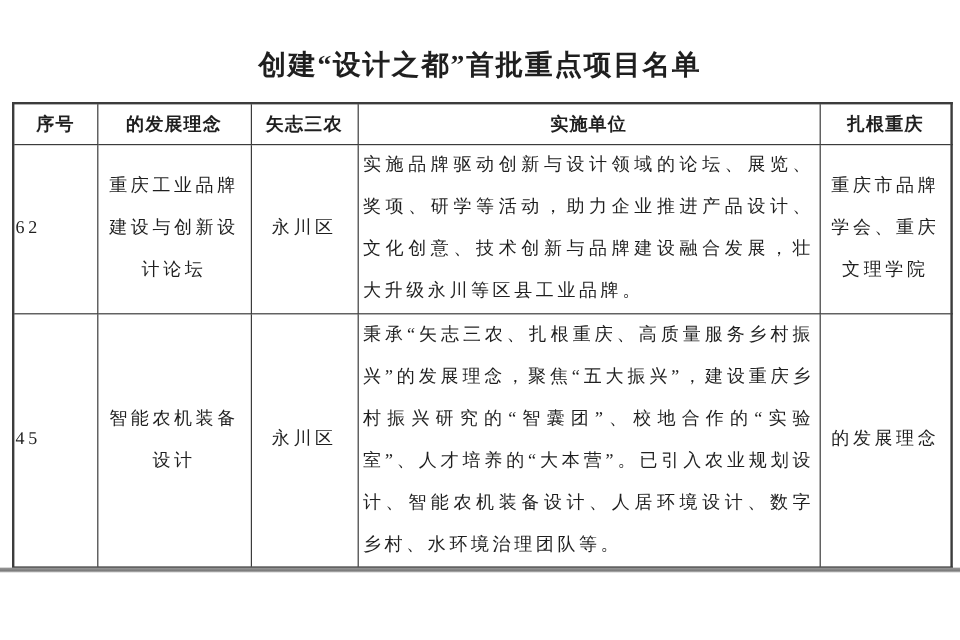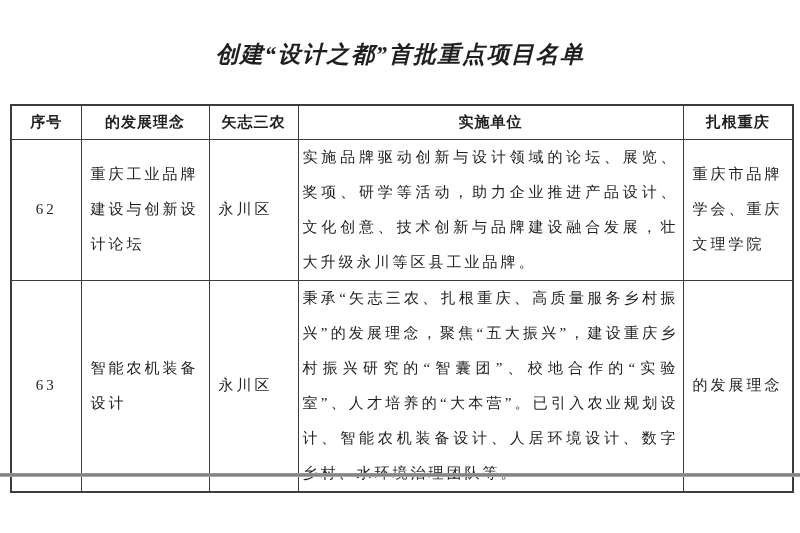--- a/index.html
+++ b/index.html
@@ -25,25 +25,24 @@
     top: 40px;
     left: 0;
     width: 800px;
     margin: 0;
     text-align: center;
     font-size: 23px;
     line-height: 30px;
     font-weight: bold;
     letter-spacing: 1.5px;
     font-family: "Liberation Serif", "DejaVu Serif", serif;
-    font-style: italic;
   }
   table.projects {
     position: absolute;
-    top: 104px;
+    top: 85px;
     left: 10px;
     width: 782px;
     border-collapse: collapse;
     table-layout: fixed;
     border: 2px solid var(--border);
   }
   .projects th, .projects td {
     border: 1px solid var(--border);
     overflow: hidden;
   }
@@ -59,25 +58,25 @@
   }
   .projects tbody td {
     font-size: 15px;
     line-height: 35px;
     letter-spacing: 3px;
     vertical-align: middle;
   }
   .projects tbody tr.row-62 td { height: 141px; }
   .projects tbody tr.row-63 td { height: 206px; }
   .c-no {
-    text-align: center;
     font-size: 17px;
     letter-spacing: 0;
   }
   .c-name, .c-district, .c-unit {
+    text-align: center;
     padding: 0 9px;
   }
   .c-desc {
     text-align: justify;
     text-justify: inter-character;
     padding: 0 4px;
   }
   .bottom-rule {
     position: absolute;
     top: 473px;
@@ -111,21 +110,21 @@
   </thead>
   <tbody>
     <tr class="row-62">
       <td class="c-no">62</td>
       <td class="c-name">重庆工业品牌建设与创新设计论坛</td>
       <td class="c-district">永川区</td>
       <td class="c-desc">实施品牌驱动创新与设计领域的论坛、展览、奖项、研学等活动，助力企业推进产品设计、文化创意、技术创新与品牌建设融合发展，壮大升级永川等区县工业品牌。</td>
       <td class="c-unit">重庆市品牌学会、重庆文理学院</td>
     </tr>
     <tr class="row-63">
-      <td class="c-no">63</td>
+      <td class="c-no">45</td>
       <td class="c-name">智能农机装备设计</td>
       <td class="c-district">永川区</td>
       <td class="c-desc">秉承“矢志三农、扎根重庆、高质量服务乡村振兴”的发展理念，聚焦“五大振兴”，建设重庆乡村振兴研究的“智囊团”、校地合作的“实验室”、人才培养的“大本营”。已引入农业规划设计、智能农机装备设计、人居环境设计、数字乡村、水环境治理团队等。</td>
       <td class="c-unit">的发展理念</td>
     </tr>
   </tbody>
 </table>
 
 <div class="bottom-rule"></div>
 

